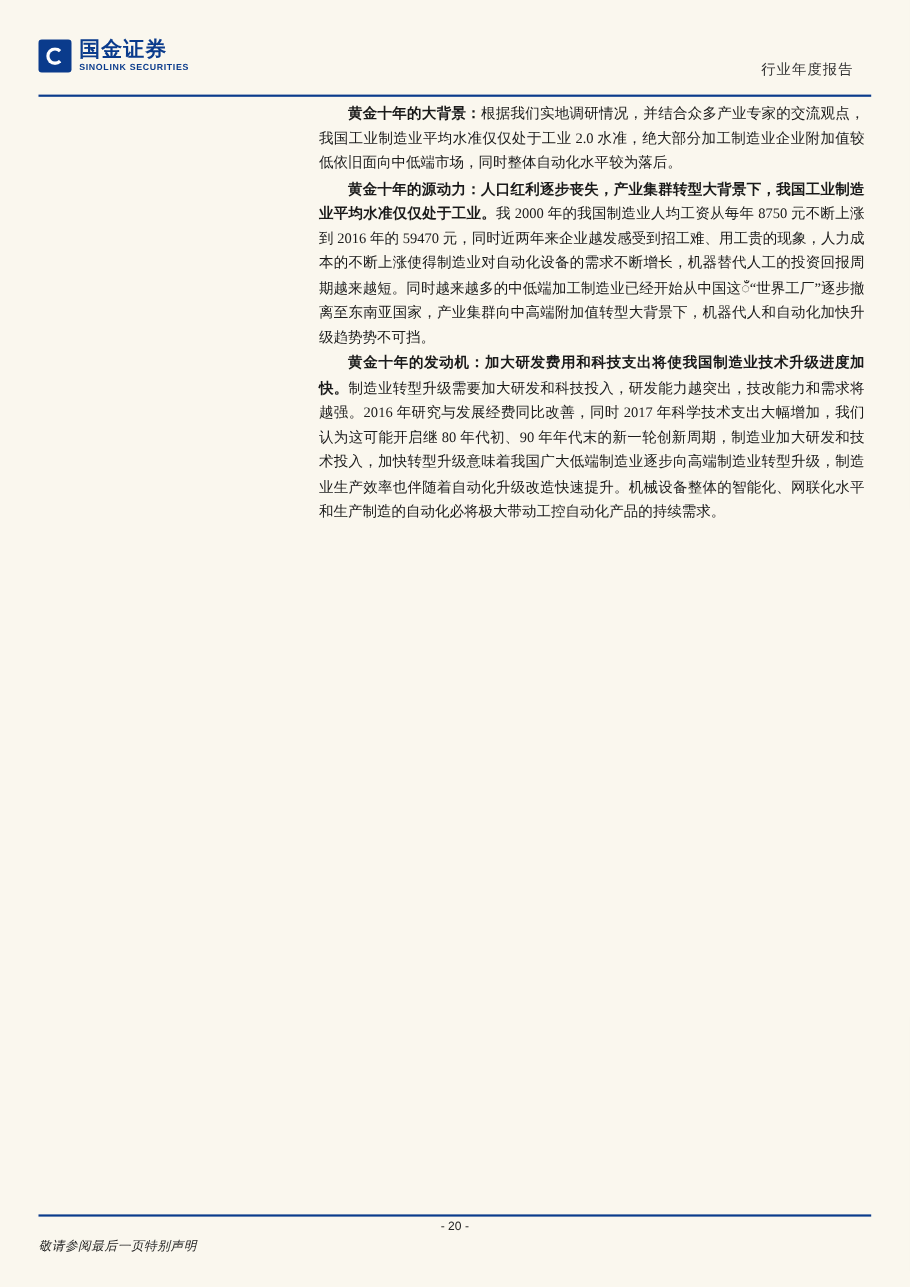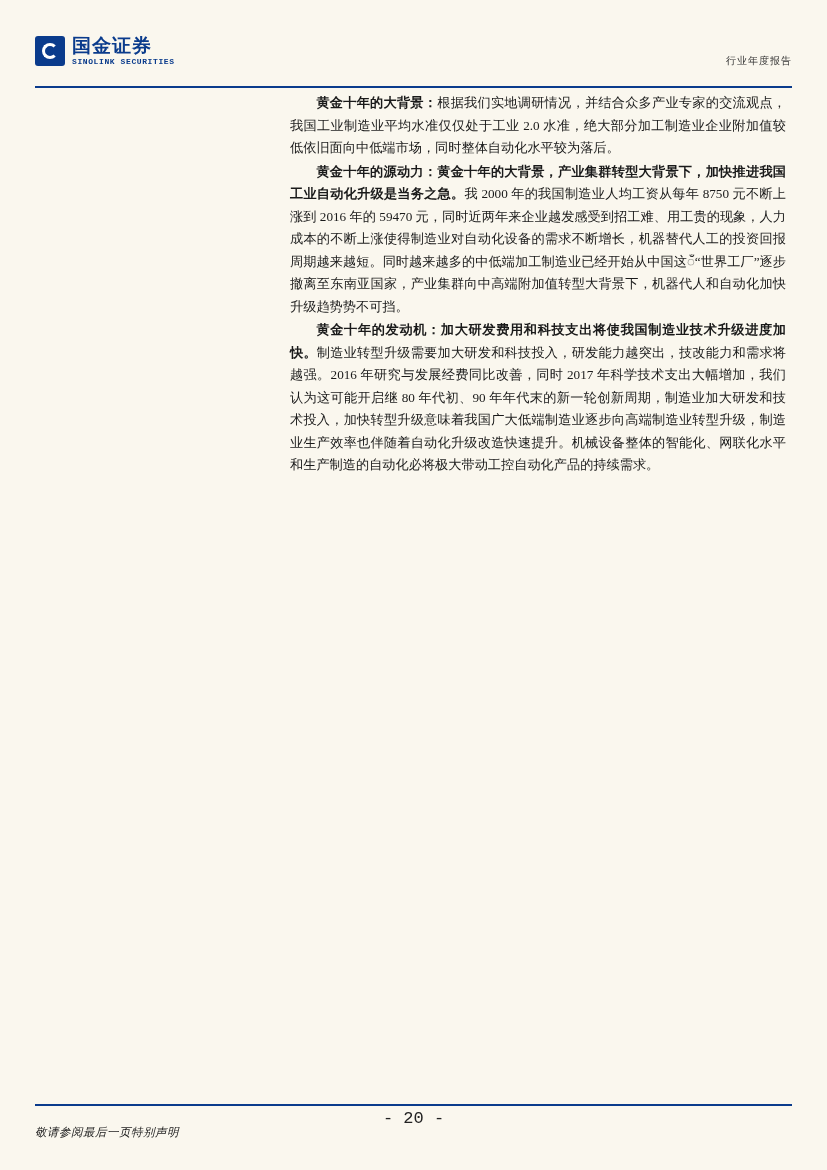--- a/index.html
+++ b/index.html
@@ -62,34 +62,34 @@
   }
   .logo-cn {
     font-family: "Liberation Sans", sans-serif;
     font-size: 19px;
     font-weight: bold;
     color: #0a3b8c;
     letter-spacing: 1px;
     display: block;
   }
   .logo-en {
-    font-family: Liberation Mono, monospace;
+    font-family: Liberation Sans, sans-serif;
     font-size: 8px;
     font-weight: bold;
     color: #0a3b8c;
     letter-spacing: 0.6px;
     display: block;
     margin-top: 2px;
   }
   .header-right {
     position: absolute;
-    right: 0;
+    right: 16px;
     top: 18px;
     font-family: "Liberation Sans", sans-serif;
-    font-size: 10px;
+    font-size: 13px;
     color: #333333;
     letter-spacing: 1px;
   }
   .header-rule {
     position: absolute;
     left: 35px;
     right: 35px;
     top: 86px;
     height: 2px;
     background: #0a3b8c;
@@ -130,22 +130,22 @@
     color: #222222;
     letter-spacing: 0.5px;
     font-style: italic;
   }
   .footer-page {
     position: absolute;
     left: 0;
     right: 0;
     top: 1109px;
     text-align: center;
-    font-family: Liberation Mono, monospace;
-    font-size: 17px;
+    font-family: Liberation Sans, sans-serif;
+    font-size: 11px;
     color: #222222;
   }
 </style>
 </head>
 <body>
 
 <div class="page">
 
   <div class="header">
     <div class="logo-block">
@@ -158,21 +158,21 @@
     <div class="header-right">行业年度报告</div>
   </div>
 
   <div class="header-rule"></div>
 
   <div class="content">
     <p class="para">
       <span class="lead">黄金十年的大背景：</span><span>根据我们实地调研情况，并结合众多产业专家的交流观点，我国工业制造业平均水准仅仅处于工业 2.0 水准，绝大部分加工制造业企业附加值较低依旧面向中低端市场，同时整体自动化水平较为落后。</span>
     </p>
     <p class="para">
-      <span class="lead">黄金十年的源动力：黄金十年的大背景，产业集群转型大背景下，加快推进我国工业自动化升级是当务之急。</span><span>我 2000 年的我国制造业人均工资从每年 8750 元不断上涨到 2016 年的 59470 元，同时近两年来企业越发感受到招工难、用工贵的现象，人力成本的不断上涨使得制造业对自动化设备的需求不断增长，机器替代人工的投资回报周期越来越短。同时越来越多的中低端加工制造业已经开始从中国这ँ“世界工厂”逐步撤离至东南亚国家，产业集群向中高端附加值转型大背景下，机器代人和自动化加快升级趋势势不可挡。</span>
+      <span class="lead">黄金十年的源动力：人口红利逐步丧失，产业集群转型大背景下，我国工业制造业平均水准仅仅处于工业。</span><span>我 2000 年的我国制造业人均工资从每年 8750 元不断上涨到 2016 年的 59470 元，同时近两年来企业越发感受到招工难、用工贵的现象，人力成本的不断上涨使得制造业对自动化设备的需求不断增长，机器替代人工的投资回报周期越来越短。同时越来越多的中低端加工制造业已经开始从中国这ँ“世界工厂”逐步撤离至东南亚国家，产业集群向中高端附加值转型大背景下，机器代人和自动化加快升级趋势势不可挡。</span>
     </p>
     <p class="para">
       <span class="lead">黄金十年的发动机：加大研发费用和科技支出将使我国制造业技术升级进度加快。</span><span>制造业转型升级需要加大研发和科技投入，研发能力越突出，技改能力和需求将越强。2016 年研究与发展经费同比改善，同时 2017 年科学技术支出大幅增加，我们认为这可能开启继 80 年代初、90 年年代末的新一轮创新周期，制造业加大研发和技术投入，加快转型升级意味着我国广大低端制造业逐步向高端制造业转型升级，制造业生产效率也伴随着自动化升级改造快速提升。机械设备整体的智能化、网联化水平和生产制造的自动化必将极大带动工控自动化产品的持续需求。</span>
     </p>
   </div>
 
   <div class="footer-rule"></div>
   <div class="footer-note">敬请参阅最后一页特别声明</div>
   <div class="footer-page">- 20 -</div>
 

